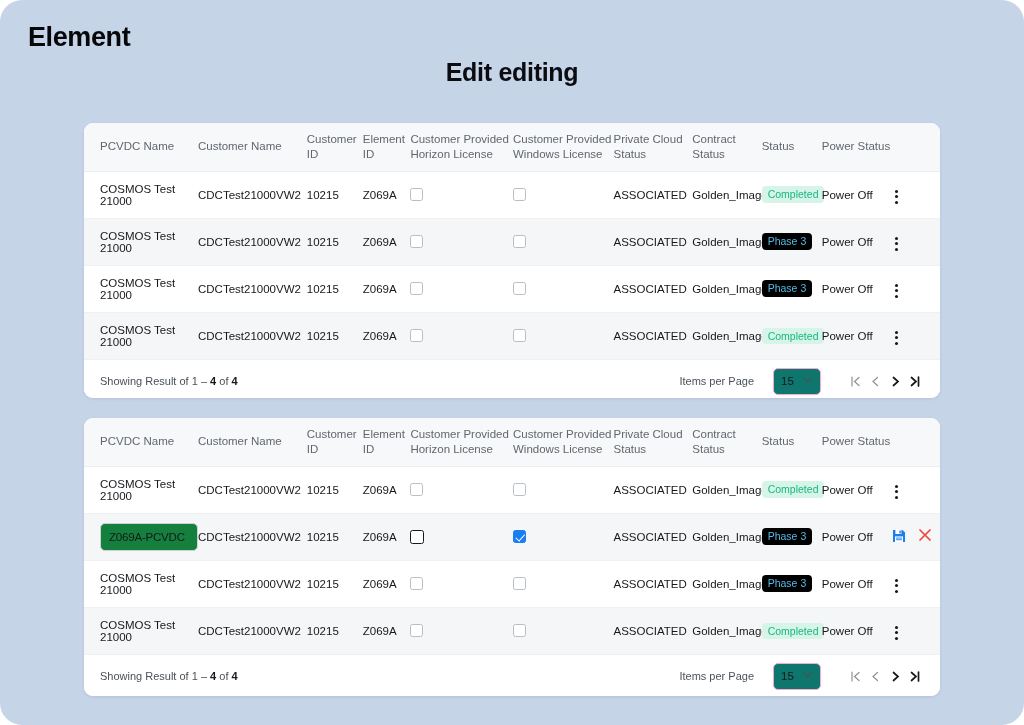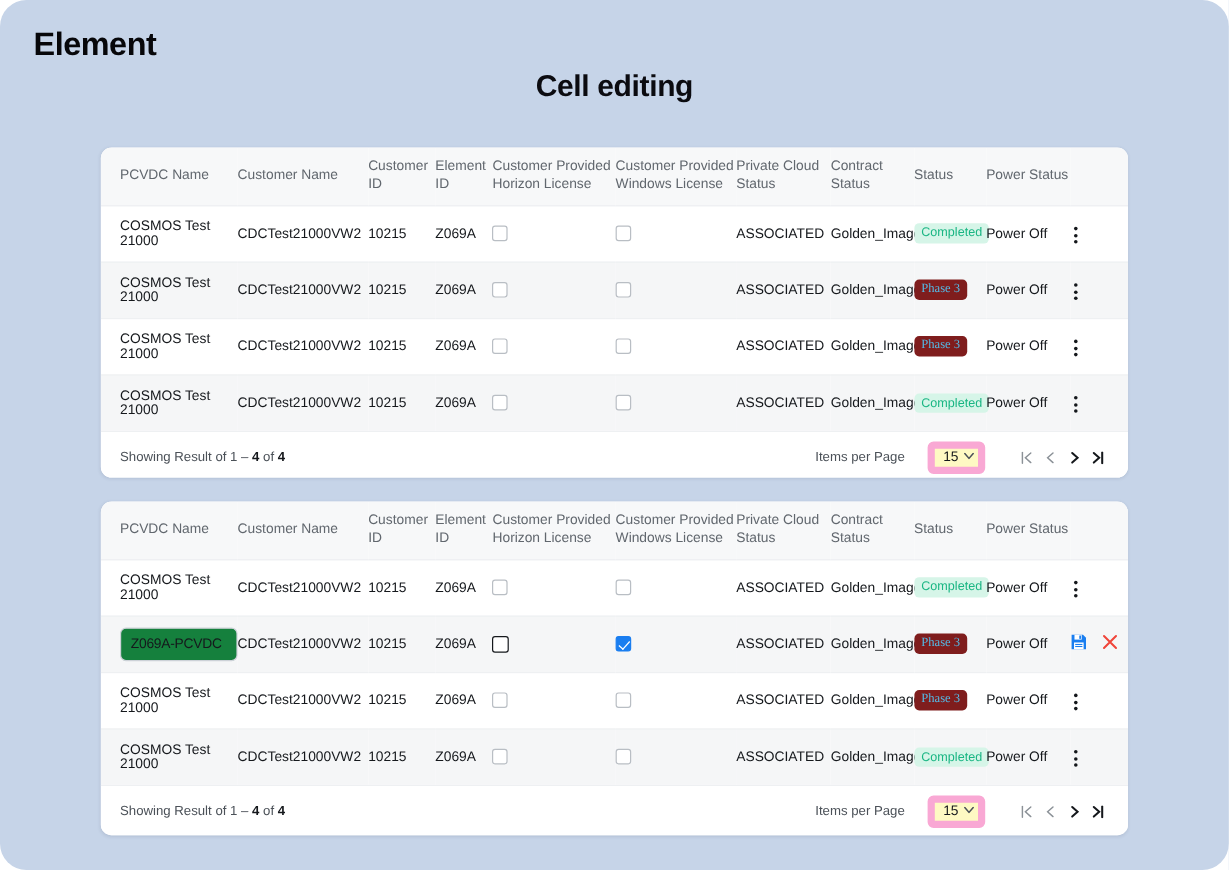--- a/index.html
+++ b/index.html
@@ -80,21 +80,21 @@
 
   .badge {
     display: inline-block;
     padding: 3px 6px 3px 6px;
     border-radius: 4px;
     font-size: 10.5px;
     line-height: 1;
     white-space: nowrap;
   }
   .badge-completed { background: #d6f5e8; color: #19b683; }
-  .badge-phase3 { background: #7f1d1d; color: #54b9e5; font-family: Liberation Serif, serif; }
+  .badge-phase3 { background: #000000; color: #54b9e5; }
 
   .chk {
     display: inline-block;
     width: 13px; height: 13px;
     border: 1.4px solid #b9bec4;
     border-radius: 2.5px;
     background: #fff;
     vertical-align: middle;
   }
   .chk.strong { border: 1.9px solid #15181c; width: 14px; height: 14px; }
@@ -139,22 +139,22 @@
     height: 43px; padding: 0 16px;
     background: #ffffff;
     border-top: 1px solid #eef0f2;
     font-size: 11px; color: #4b5158;
   }
   .footer-left b { color: #15181c; font-weight: bold; }
   .footer-right { display: flex; align-items: center; gap: 19px; }
   .ipp-label { color: #4b5158; font-size: 11px; }
   .ipp-select {
     width: 48px; height: 27px;
-    border: 6px solid #f9a8d4; border-radius: 5px;
-    background: #fef9c3;
+    border: 1px solid #f9a8d4; border-radius: 5px;
+    background: #0f766e;
     font-family: "Liberation Sans", sans-serif;
     font-size: 11.5px; color: #15181c;
     padding-left: 7px;
     appearance: none; -webkit-appearance: none;
     cursor: pointer;
   }
   .ipp-wrap { position: relative; display: inline-block; }
   .chevron {
     position: absolute; right: 9px; top: 9px;
     pointer-events: none;
@@ -187,21 +187,21 @@
   }
   .menu-item:last-child { border-bottom: none; }
   .menu-item svg { flex: none; }
 </style>
 </head>
 <body>
 
 <div class="page">
 
   <div class="brand">Element</div>
-  <div class="page-title">Cell editing</div>
+  <div class="page-title">Edit editing</div>
 
   <div class="card" id="table-card-1">
     <table>
       <colgroup>
         <col class="c-pcvdc">
           <col class="c-cname">
           <col class="c-cid">
           <col class="c-eid">
         <col class="c-hlic">
           <col class="c-wlic">

